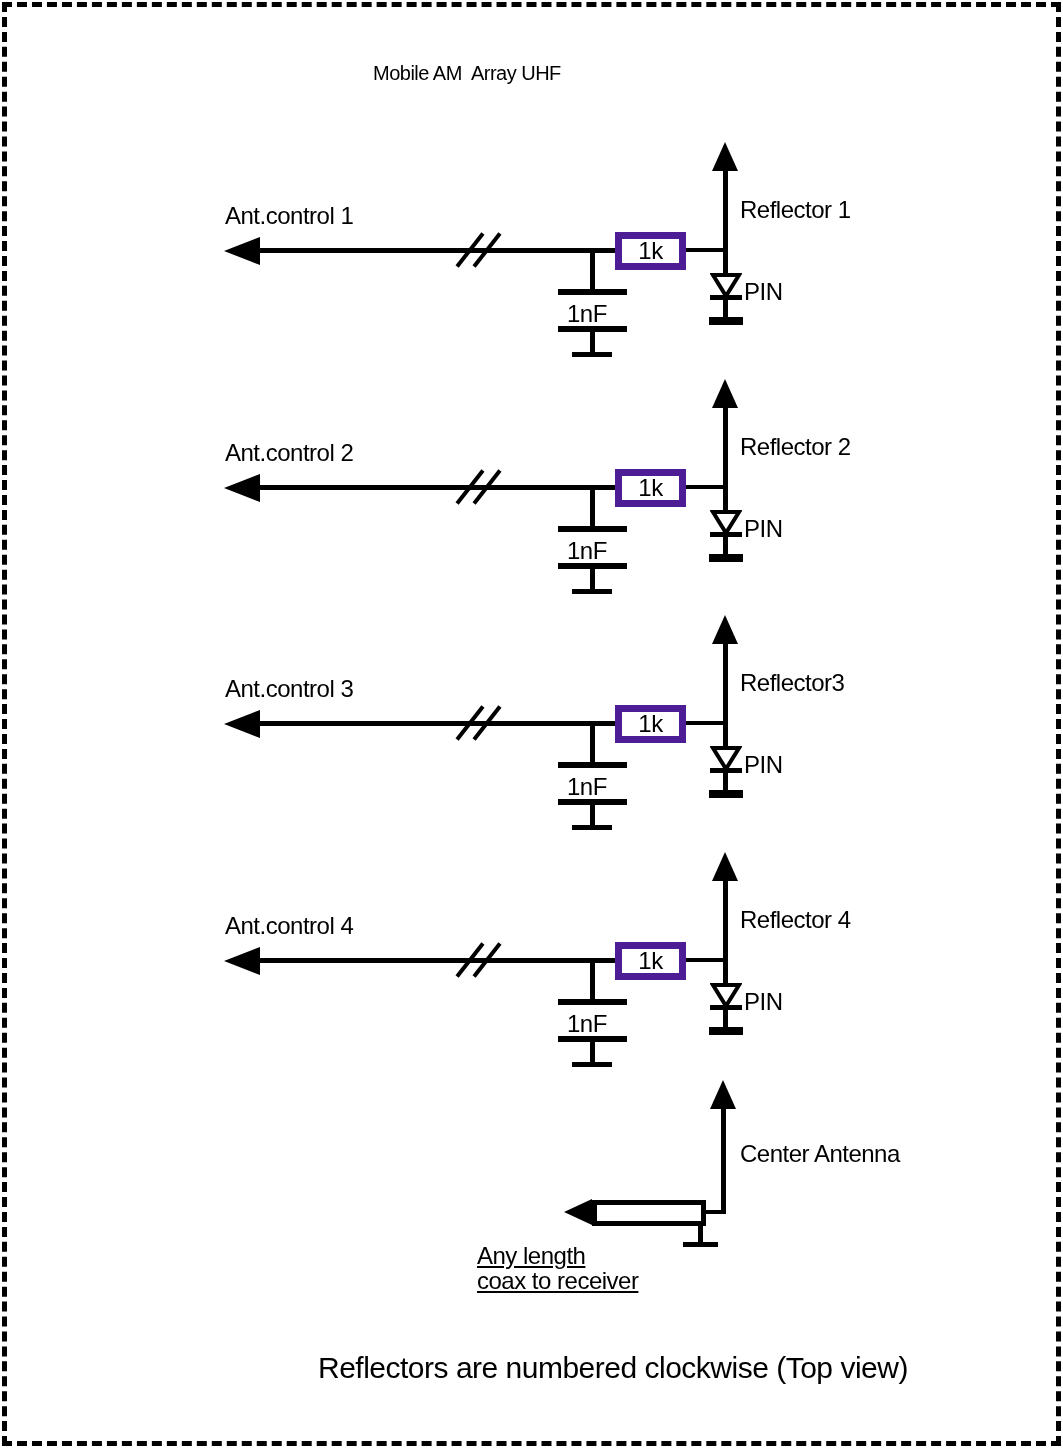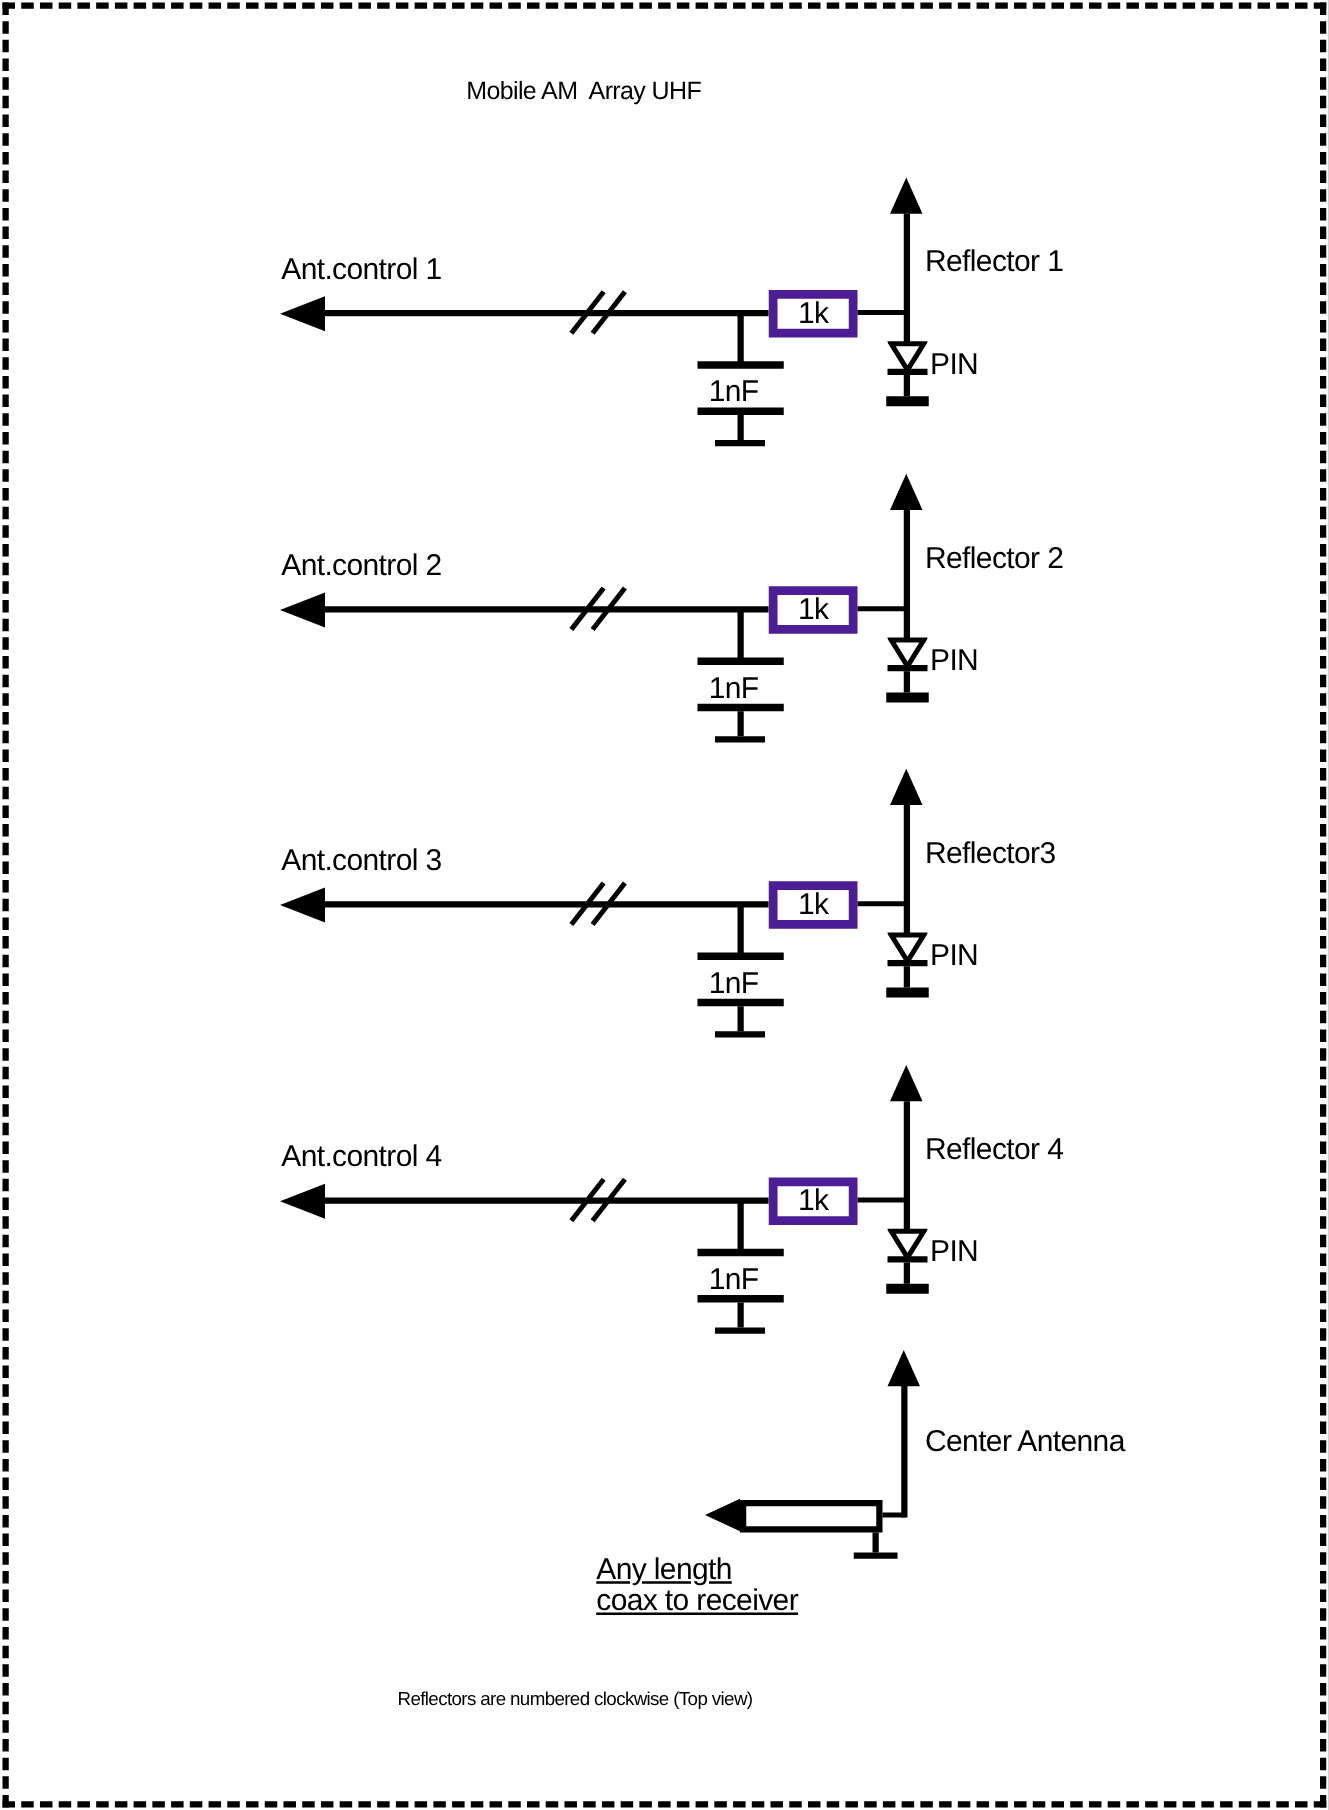--- a/index.html
+++ b/index.html
@@ -54,21 +54,21 @@
   .center-group .ant-label{position:absolute;left:740px;top:1140px;}
   .center-group .coax-box{position:absolute;left:592px;top:1200px;width:114px;height:26px;
     border:5px solid #000;background:#fff;box-sizing:border-box;}
   .center-group .stub{position:absolute;left:706px;top:1210px;width:18px;height:4px;background:#000;}
   .center-group .arrow-left{position:absolute;left:564px;top:1199px;width:0;height:0;
     border-top:13px solid transparent;border-bottom:13px solid transparent;border-right:28px solid #000;}
   .center-group .gnd-stem{position:absolute;left:698px;top:1226px;width:5px;height:16px;background:#000;}
   .center-group .gnd-bar{position:absolute;left:683px;top:1242px;width:35px;height:5px;background:#000;}
   .center-group .coax-note{position:absolute;left:477px;top:1243px;line-height:25px;text-decoration:underline;}
 
-  .footer-note{position:absolute;left:318px;top:1351px;font-size:15px;text-align:right;}
+  .footer-note{position:absolute;left:318px;top:1351px;font-size:30px;text-align:right;}
 </style>
 </head>
 <body>
 
 <div class="page">
   <div class="page-border"></div>
   <div class="title">Mobile AM  Array UHF</div>
 
   <div class="circuit" style="top:140px">
     <div class="ant-label">Ant.control 1</div>

